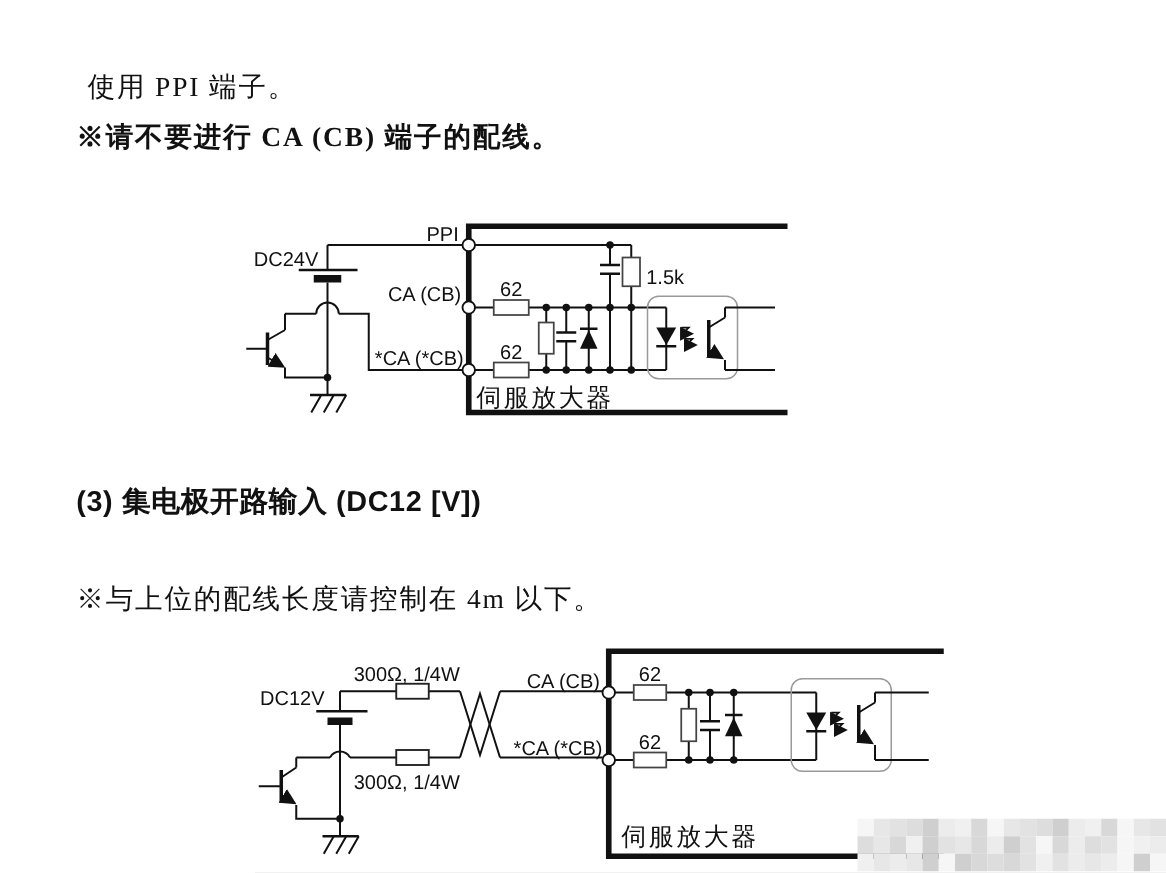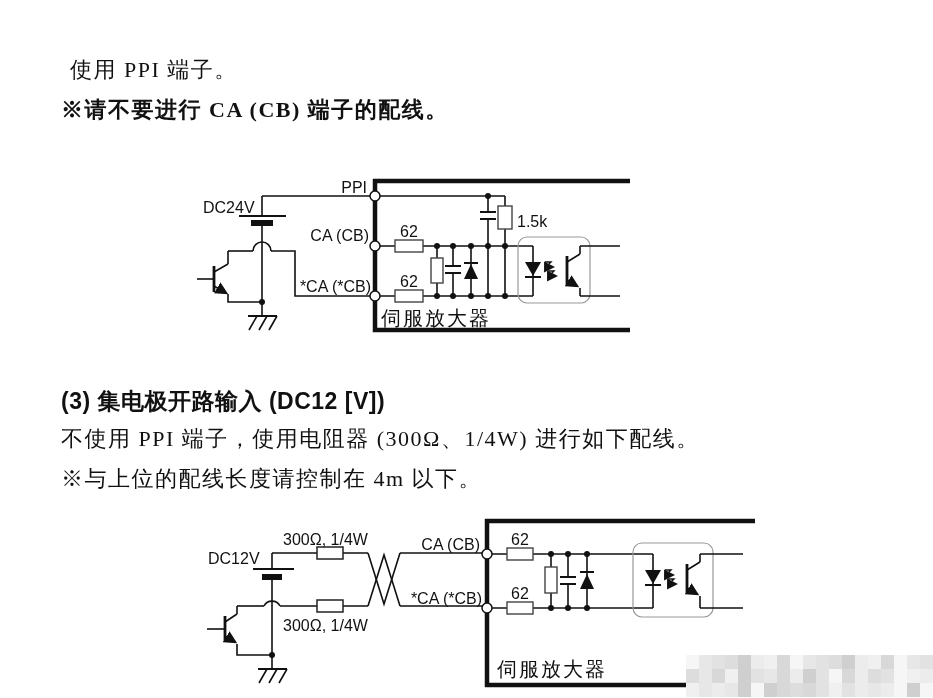--- a/index.html
+++ b/index.html
@@ -160,21 +160,20 @@
         <circle class="term" cx="375" cy="296" r="5"></circle>
       </g>
 
     <text x="367" y="193" text-anchor="end">PPI</text>
     <text x="369" y="241" text-anchor="end">CA (CB)</text>
     <text x="371" y="292" text-anchor="end">*CA (*CB)</text>
     <text x="381" y="325" class="amp">伺服放大器</text>
   </svg>
 
   <div class="abs heading" style="left:44px;top:386px;margin-left:17px;">(3) 集电极开路输入 (DC12 [V])</div>
-  <div class="abs body-line" style="left:61px;top:424px;">不使用 PPI 端子，使用电阻器 (300Ω、1/4W) 进行如下配线。</div>
   <div class="abs body-line" style="left:61px;top:464px;">※与上位的配线长度请控制在 4m 以下。</div>
 
   <svg style="left:150px;top:513px;" width="630" height="187" viewBox="150 513 630 187">
 
     <g>
       <path class="thick" d="M755,521 H487 V685 H755"></path>
     </g>
 
     <g>
       <path class="wire" d="M272,553 H317 M343,553 H368"></path>

